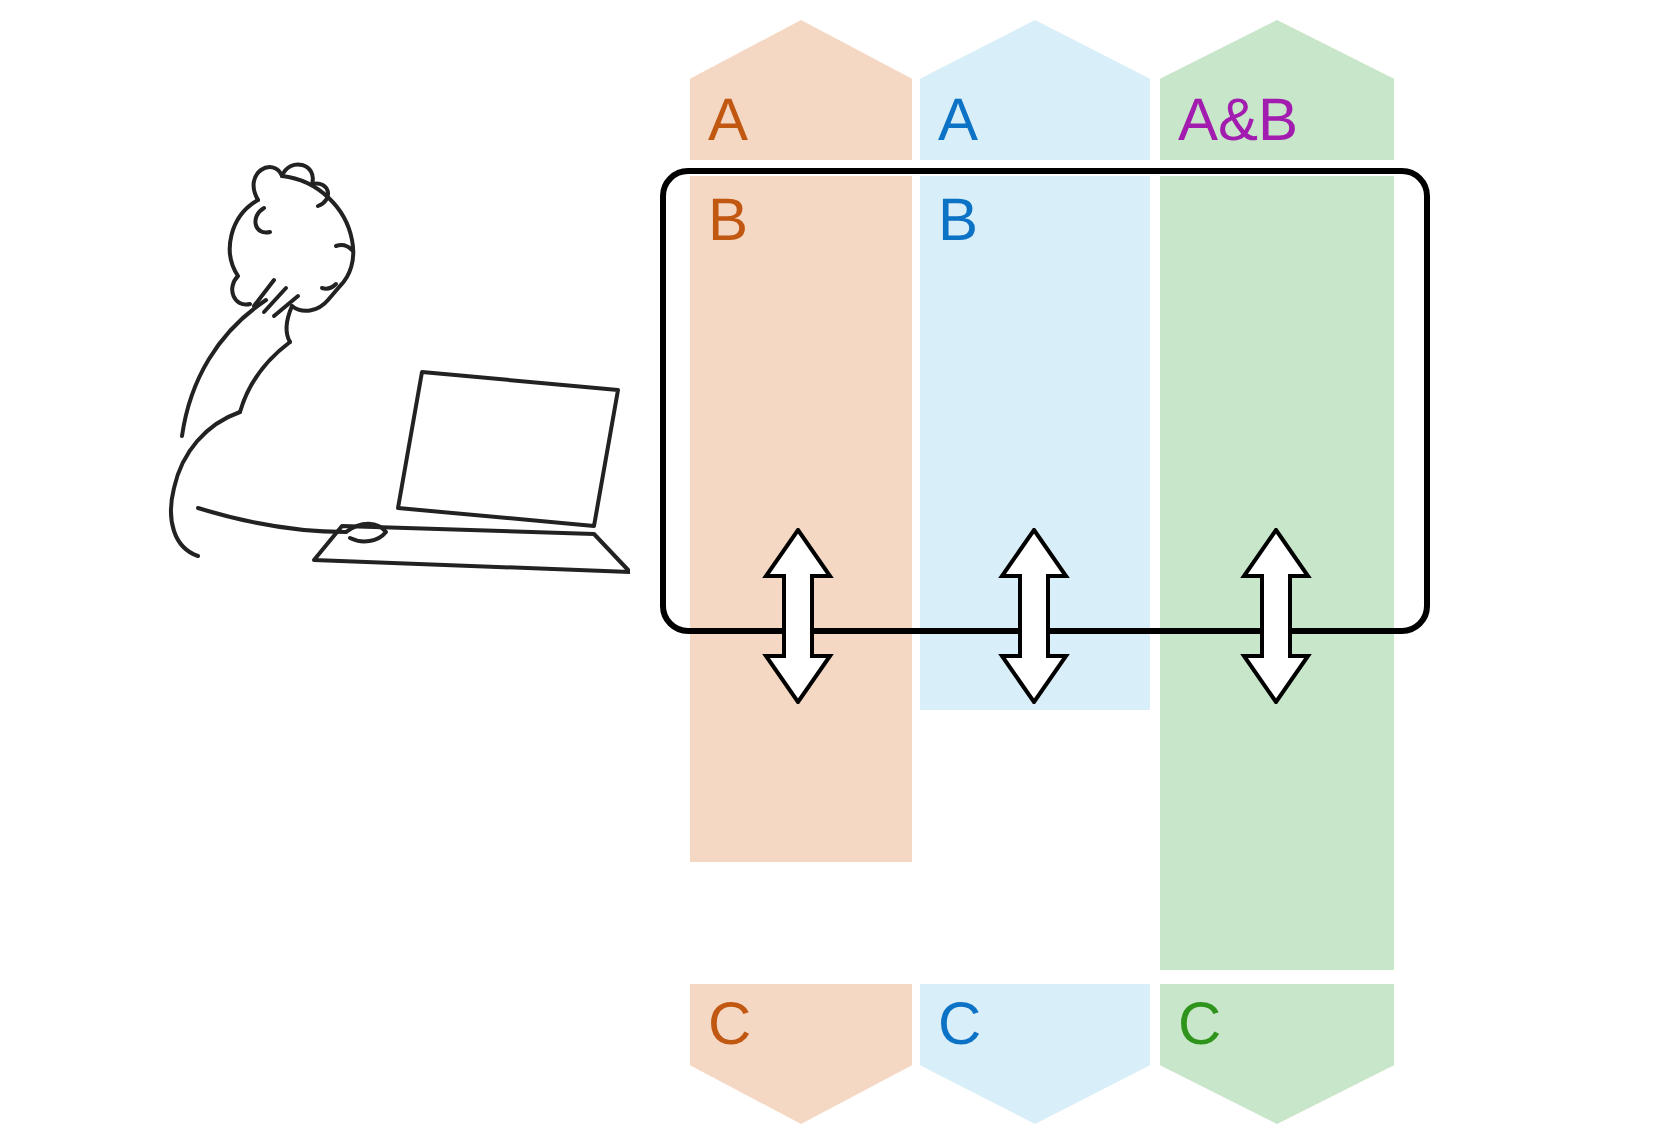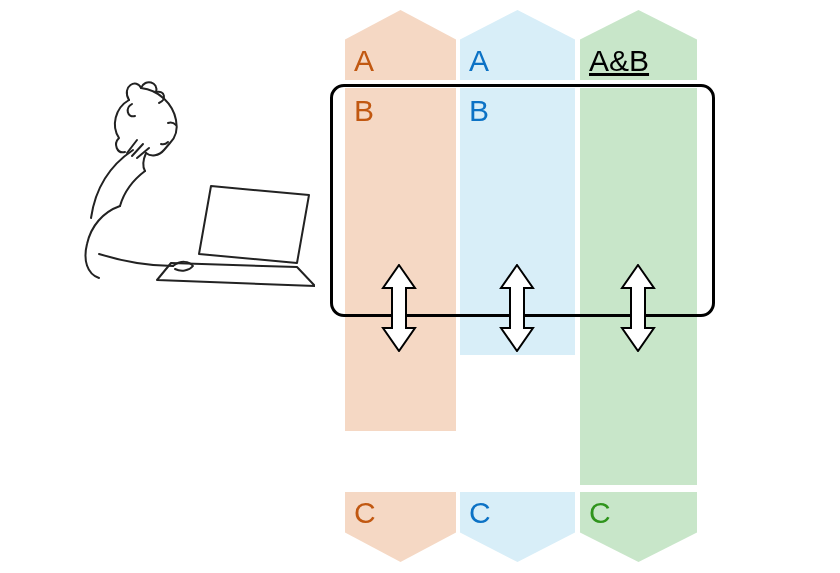--- a/index.html
+++ b/index.html
@@ -92,21 +92,21 @@
     <span class="cap-label" style="color: rgb(12, 114, 197);">A</span>
   </div>
   <div class="band c2" style="background: rgb(216, 238, 248);">
     <span class="mid-label" style="color: rgb(12, 114, 197);">B</span>
   </div>
   <div class="bcap c2" style="background: rgb(216, 238, 248);">
     <span class="bcap-label" style="color: rgb(12, 114, 197);">C</span>
   </div>
 
   <div class="cap c3" style="background: rgb(200, 230, 201);">
-    <span class="cap-label" style="color: #000000; text-decoration: underline;">A&amp;B</span>
+    <span class="cap-label" style="color: #a21caf;">A&amp;B</span>
   </div>
   <div class="band c3" style="background: rgb(200, 230, 201);"></div>
   <div class="bcap c3" style="background: rgb(200, 230, 201);">
     <span class="bcap-label" style="color: rgb(47, 148, 28);">C</span>
   </div>
 
   <div class="box" style="border-color: rgb(0, 0, 0);"></div>
 
   <svg class="arrow a1" width="36" height="88" viewBox="0 0 36 88">
     <path d="M18,1 L34,24 L25,24 L25,64 L34,64 L18,87 L2,64 L11,64 L11,24 L2,24 Z" stroke-width="2" style="fill: rgb(255, 255, 255); stroke: rgb(0, 0, 0);"></path>

